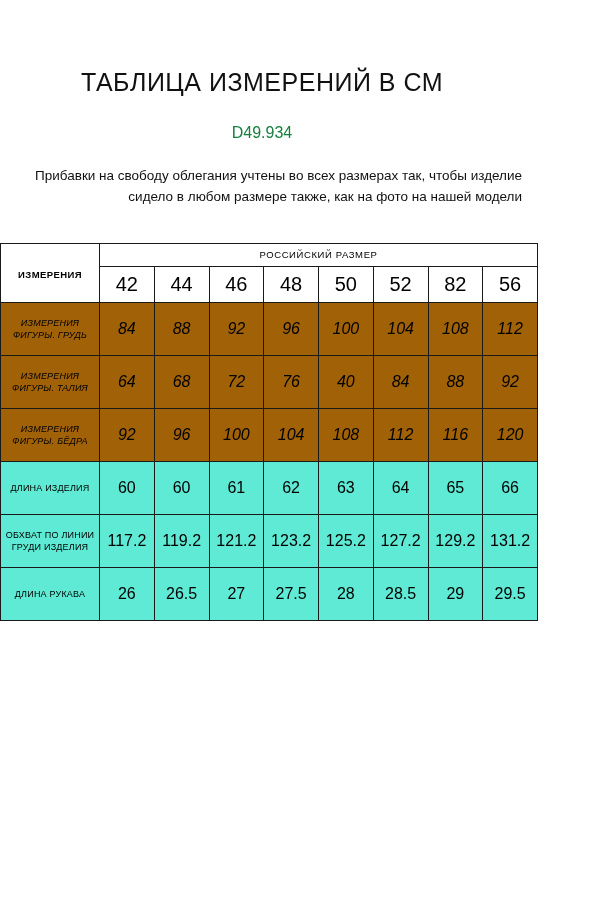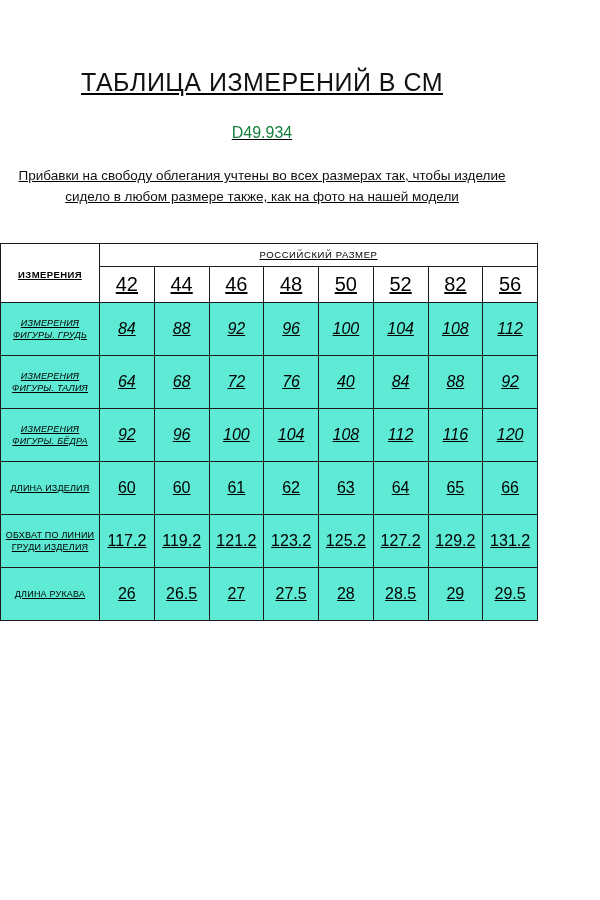--- a/index.html
+++ b/index.html
@@ -12,41 +12,40 @@
     background: #ffffff;
     font-family: "Liberation Sans", sans-serif;
     color: #000000;
     -webkit-font-smoothing: antialiased;
   }
   .page {
     width: 524px;
     height: 900px;
     box-sizing: border-box;
     position: relative;
-    text-decoration: underline;
   }
   .title {
     text-align: center;
     font-size: 25px;
     font-weight: 400;
     letter-spacing: 0.5px;
     margin: 0;
     padding-top: 68px;
     color: #111;
   }
   .subtitle {
     text-align: center;
     font-size: 16px;
     font-weight: 400;
     margin: 0;
     padding-top: 27px;
     color: #15803d;
   }
   .note {
-    text-align: center;
+    text-align: right;
     font-size: 13.5px;
     line-height: 1.55;
     font-weight: 400;
     margin: 0 auto;
     padding-top: 24px;
     width: 520px;
     color: #111;
   }
   .table-wrap {
     margin: 0 auto;
@@ -95,21 +94,21 @@
     font-style: italic;
   }
   .cell {
     font-size: 16px;
     height: 52px;
   }
   .cell.italic {
     font-style: italic;
   }
   tr.shaded td {
-    background: #5eead4;
+    background: #a16207;
   }
   tr.plain td {
     background: #5eead4;
   }
 </style>
 </head>
 <body>
 
 <div class="page">
 

